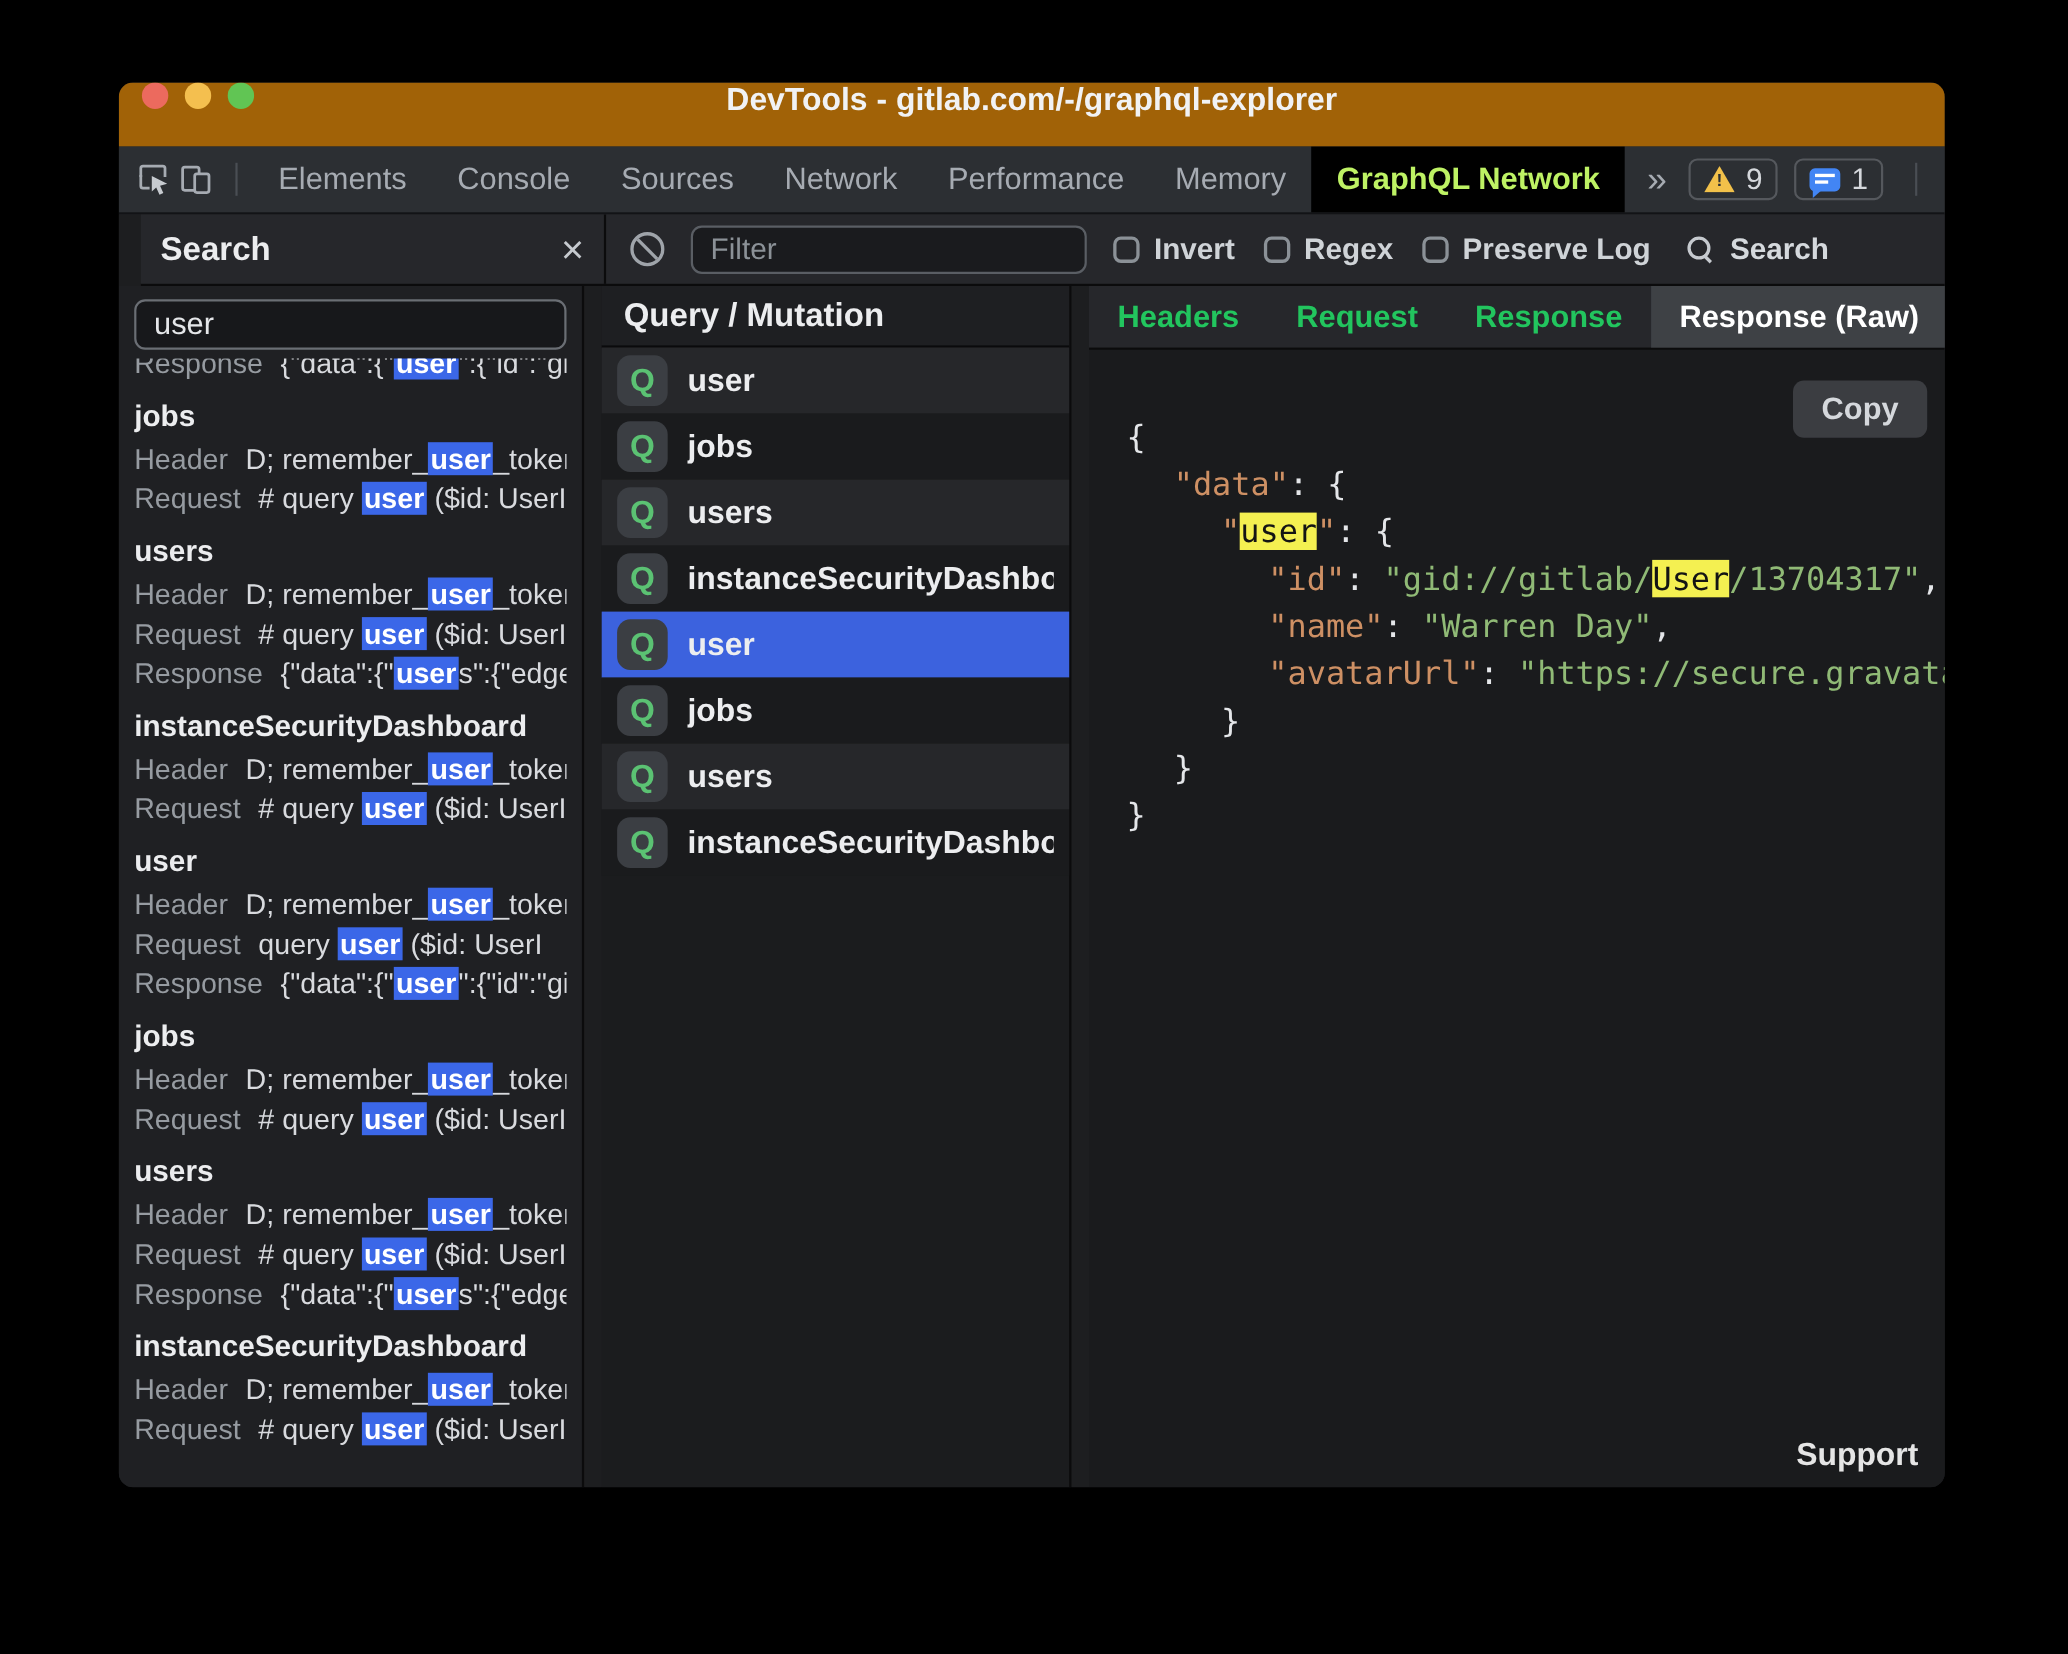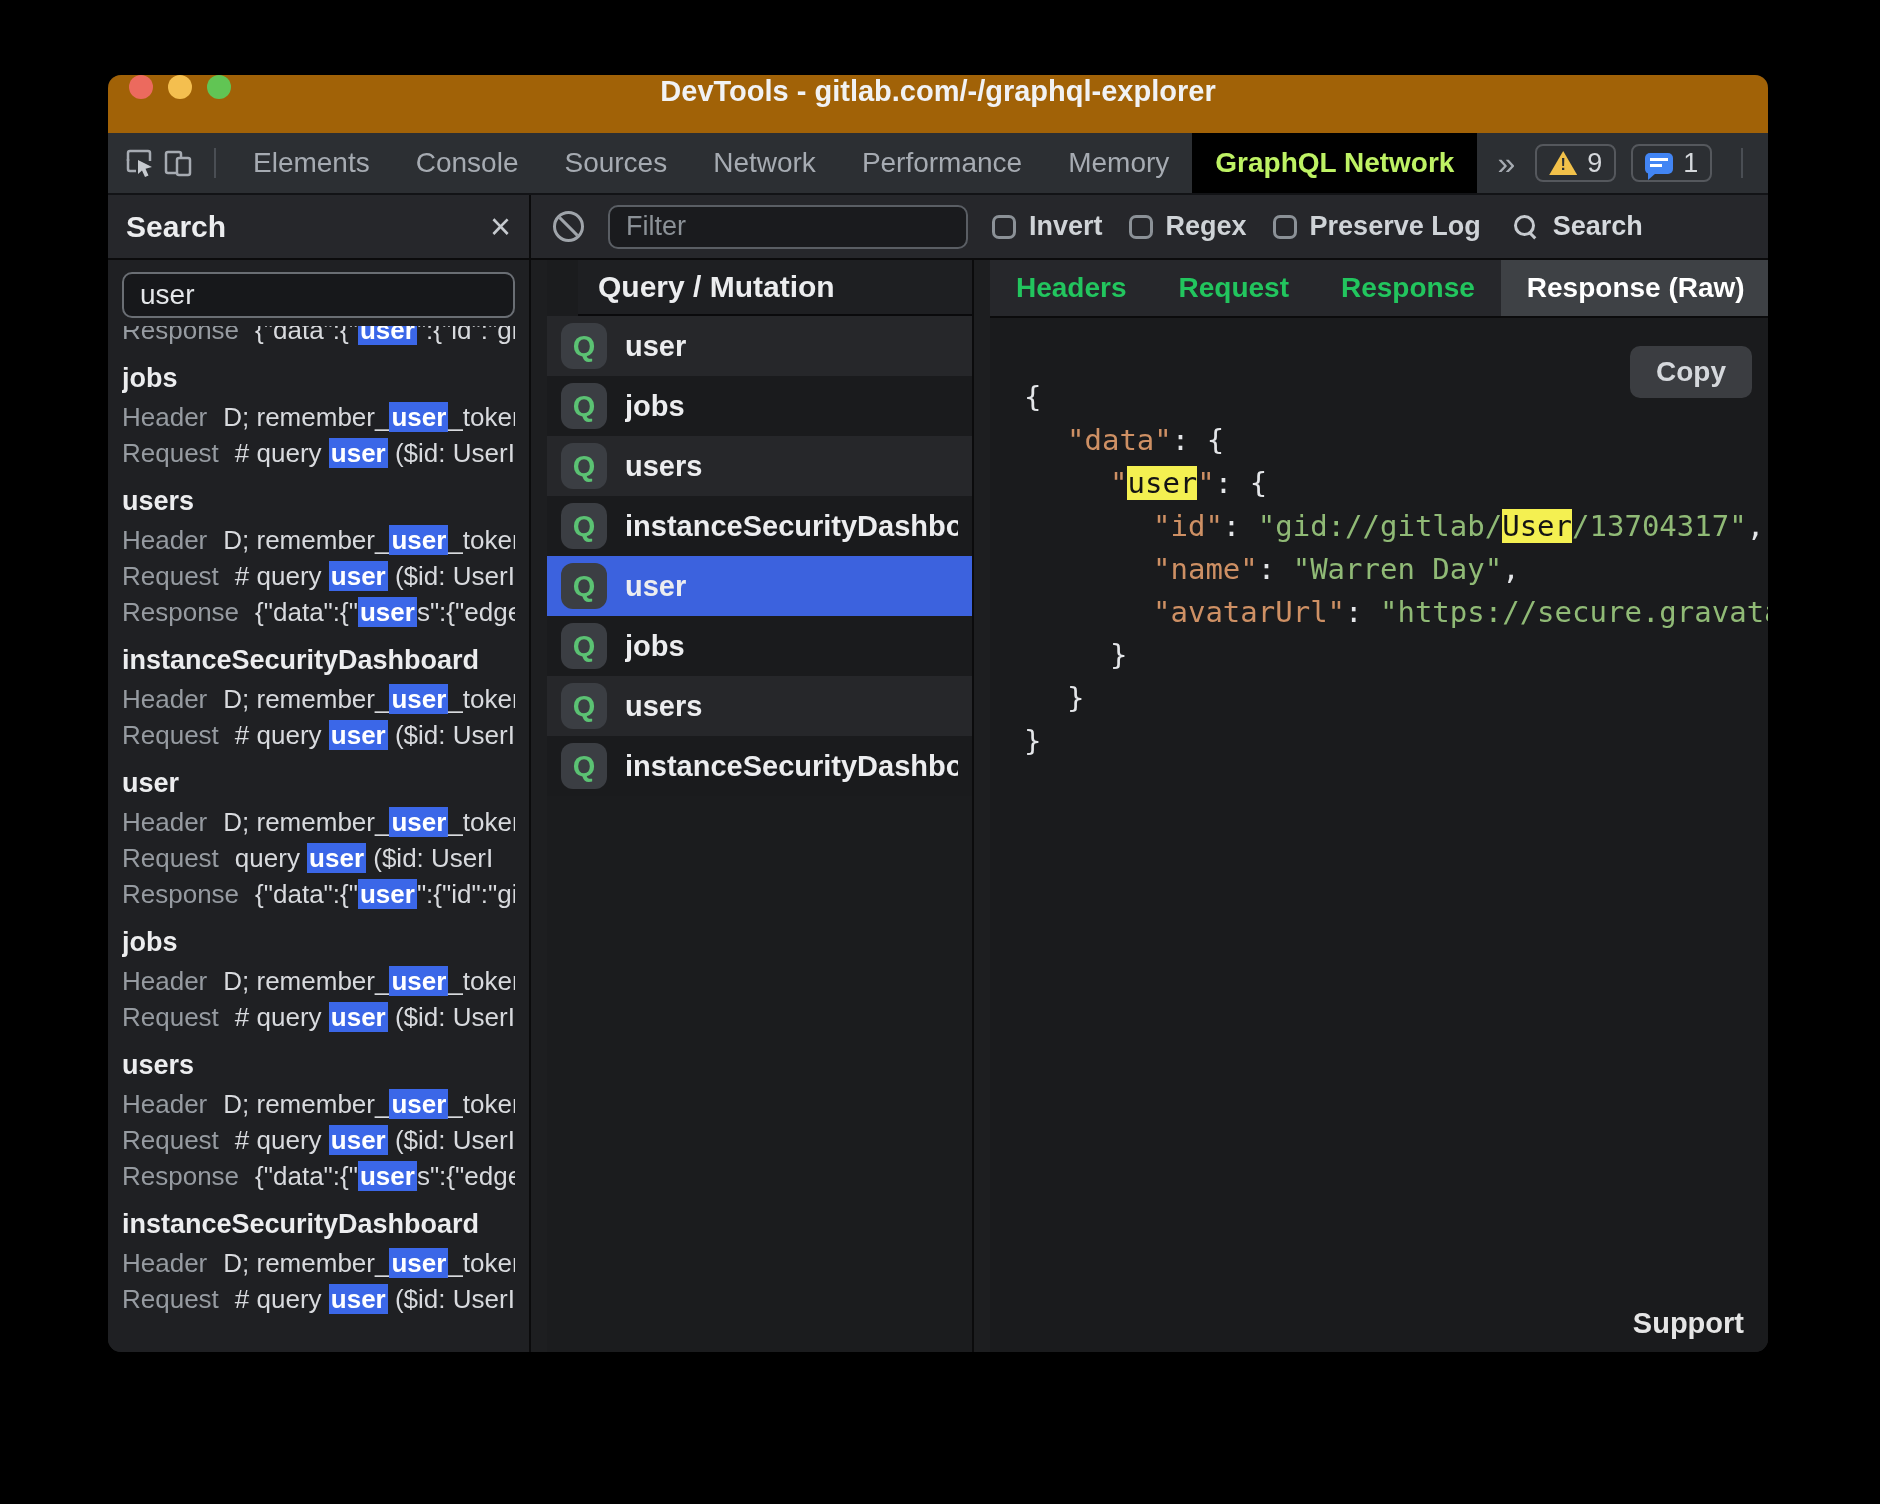--- a/index.html
+++ b/index.html
@@ -25,21 +25,21 @@
   .badge{height:38px;border:2px solid #55585D;border-radius:8px;display:flex;align-items:center;gap:10px;padding:0 12px;color:#D5D8DC;font-size:27px;box-sizing:border-box;}
   .warn-wrap{position:relative;width:28px;height:24px;}
   .warn-tri{position:absolute;inset:0;background:var(--warning_yellow);clip-path:polygon(50% 0,100% 100%,0 100%);}
   .warn-ex{position:absolute;left:0;right:0;bottom:1px;text-align:center;font-size:16px;font-weight:bold;color:#2C2F33;}
   .chat{width:28px;height:21px;background:var(--chat_blue);border-radius:5px;position:relative;}
   .chat::before{content:'';position:absolute;left:5px;top:5px;width:18px;height:3px;background:#fff;}
   .chat::after{content:'';position:absolute;left:5px;top:11px;width:12px;height:3px;background:#fff;}
   .chat-tail{position:absolute;left:3px;bottom:-6px;width:0;height:0;border-top:7px solid var(--chat_blue);border-right:8px solid transparent;}
 
   
-  .header-row{height:63px;flex:none;background:#26272B;border-bottom:2px solid #0B0B0C;display:flex;}
+  .header-row{height:63px;flex:none;background:#26272B;border-bottom:2px solid #0B0B0C;display:flex;margin-left:20px;}
   .search-header{width:423px;flex:none;box-sizing:border-box;border-right:2px solid #0B0B0C;display:flex;align-items:center;padding:0 18px;}
   .sh-title{font-weight:bold;font-size:30px;color:#ECEDEF;}
   .xbtn{margin-left:auto;color:#C6CACF;font-size:36px;line-height:1;font-weight:normal;}
   .filter-toolbar{flex:1;display:flex;align-items:center;padding:0 22px;gap:24px;min-width:0;}
   .block-icon{width:25px;height:25px;border:3px solid #9FA4AA;border-radius:50%;position:relative;flex:none;}
   .block-icon::after{content:'';position:absolute;left:0;top:11px;width:25px;height:3px;background:#9FA4AA;transform:rotate(45deg);}
   .filter-input{width:360px;height:44px;flex:none;border-radius:10px;border:2px solid #5A5E64;background:#1A1B1E;color:#E4E6E9;font-size:27px;padding:0 16px;box-sizing:border-box;font-family:"Liberation Sans",sans-serif;outline:none;}
   .filter-input::placeholder{color:#8B9197;}
   .cbgroup{display:flex;align-items:center;gap:26px;}
   .cb{display:flex;align-items:center;gap:13px;}
@@ -60,21 +60,21 @@
   .results{margin-top:8px;padding:0 14px;overflow:hidden;flex:1;}
   .clipwrap{height:22px;overflow:hidden;}
   .clipwrap .result-line{margin-top:-14px;}
   .result-name{font-size:27px;font-weight:bold;color:#ECEDEF;line-height:41px;margin-top:10px;white-space:nowrap;overflow:hidden;}
   .result-line{font-size:26px;line-height:36px;white-space:nowrap;color:#D8DADE;overflow:hidden;}
   .result-line .lbl{color:#969BA1;margin-right:16px;}
   .hl{background:var(--highlight_blue);color:#fff;font-weight:bold;padding:0 2px;}
 
   
   .mid-panel{width:427px;flex:none;box-sizing:border-box;border-right:2px solid #0B0B0C;background:#1B1C1E;display:flex;flex-direction:column;}
-  .qm-header{height:54px;flex:none;display:flex;align-items:center;padding:0 20px;font-weight:bold;font-size:30px;color:#ECEDEF;border-bottom:2px solid #0A0A0C;background:#1E1F22;margin-left:31px;}
+  .qm-header{height:54px;flex:none;display:flex;align-items:center;padding:0 20px;font-weight:bold;font-size:30px;color:#ECEDEF;border-bottom:2px solid #0A0A0C;background:#1E1F22;}
   .qrow{height:60px;flex:none;display:flex;align-items:center;gap:18px;padding:0 14px;}
   .qrow.odd{background:#26272A;} .qrow.even{background:#1A1B1D;}
   .qrow.selected{background:var(--selected_row);}
   .qbadge{width:46px;height:46px;flex:none;border-radius:12px;background:#3B3E43;display:flex;align-items:center;justify-content:center;font-weight:bold;font-size:29px;color:var(--q_green);}
   .qlabel{font-size:29px;font-weight:bold;color:#ECEDEF;white-space:nowrap;overflow:hidden;}
 
   
   .right-panel{flex:1;background:#1A1B1D;display:flex;flex-direction:column;position:relative;min-width:0;}
   .rtabs{height:56px;flex:none;background:#26272B;display:flex;align-items:stretch;border-bottom:2px solid #0B0B0C;}
   .rtab{display:flex;align-items:center;padding:0 26px;font-size:28px;font-weight:bold;color:#22c55e;white-space:nowrap;}

